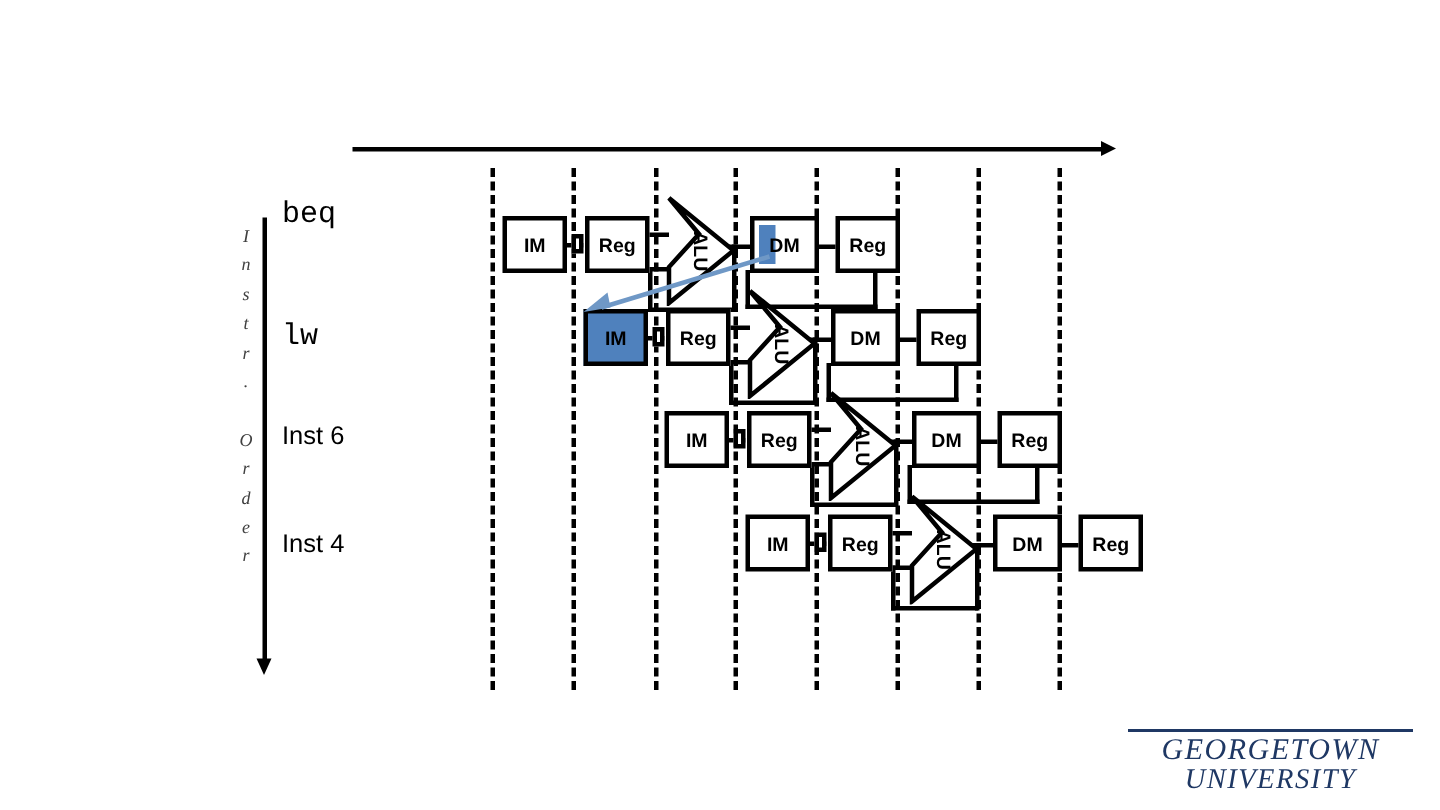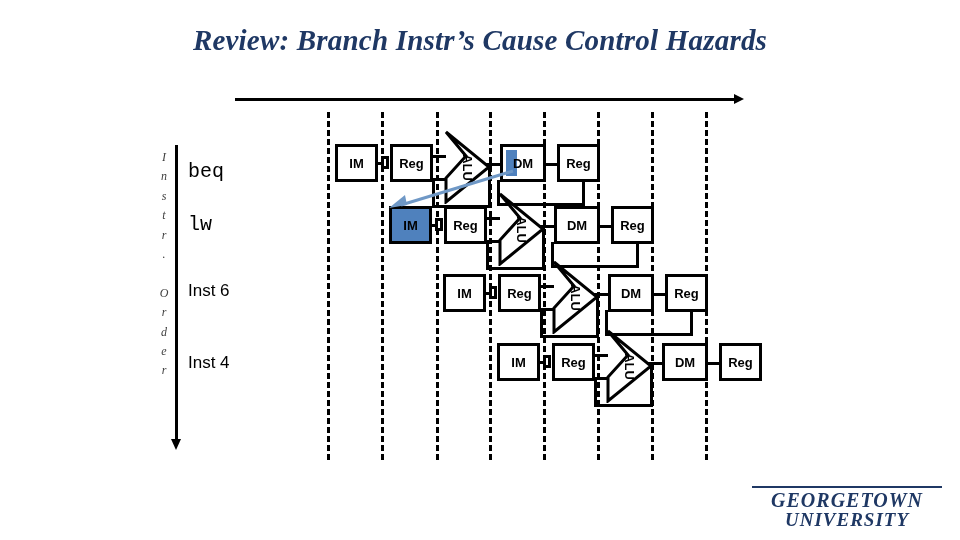--- a/index.html
+++ b/index.html
@@ -232,33 +232,32 @@
   }
   .logo-rule {
     height: 2px;
     background: #1f3864;
     width: 190px;
     margin-bottom: 2px;
   }
   .logo-line1, .logo-line2 {
     font-family: "Liberation Serif", serif;
     font-style: italic;
-    font-weight: bold;
+    font-weight: normal;
     letter-spacing: 1px;
     line-height: 1.02;
   }
   .logo-line1 { font-size: 20px; }
   .logo-line2 { font-size: 19px; }
 </style>
 </head>
 <body>
 
 <div id="slide">
 
-  <div class="title">Review: Branch Instr’s Cause Control Hazards</div>
 
 
   <div class="time-arrow"></div>
 
   <div class="order-arrow"></div>
 
   <div class="vletters">
     <span>I</span>
     <span>n</span>
     <span>s</span>
@@ -275,21 +274,21 @@
 
   <div class="dashline" style="left:327px"></div>
   <div class="dashline" style="left:381px"></div>
   <div class="dashline" style="left:436px"></div>
   <div class="dashline" style="left:489px"></div>
   <div class="dashline" style="left:543px"></div>
   <div class="dashline" style="left:597px"></div>
   <div class="dashline" style="left:651px"></div>
   <div class="dashline" style="left:705px"></div>
 
-  <div class="instr-label mono" style="left:188px; top:160px;">beq</div>
+  <div class="instr-label mono" style="left:188px; top:132px;">beq</div>
   <div class="instr-label mono" style="left:188px; top:213px;">lw</div>
   <div class="instr-label sans" style="left:188px; top:281px;">Inst 6</div>
   <div class="instr-label sans" style="left:188px; top:353px;">Inst 4</div>
 
   <div class="wire-h" style="left:375px; top:162px; width:14px;"></div>
   <div class="wire-h" style="left:432px; top:155px; width:14px;"></div>
   <div class="wire-h" style="left:432px; top:178px; width:14px;"></div>
   <div class="wire-v" style="left:432px; top:178px; height:30px;"></div>
   <div class="wire-h" style="left:432px; top:205px; width:58px;"></div>
   <div class="wire-v" style="left:488px; top:163px; height:45px;"></div>

